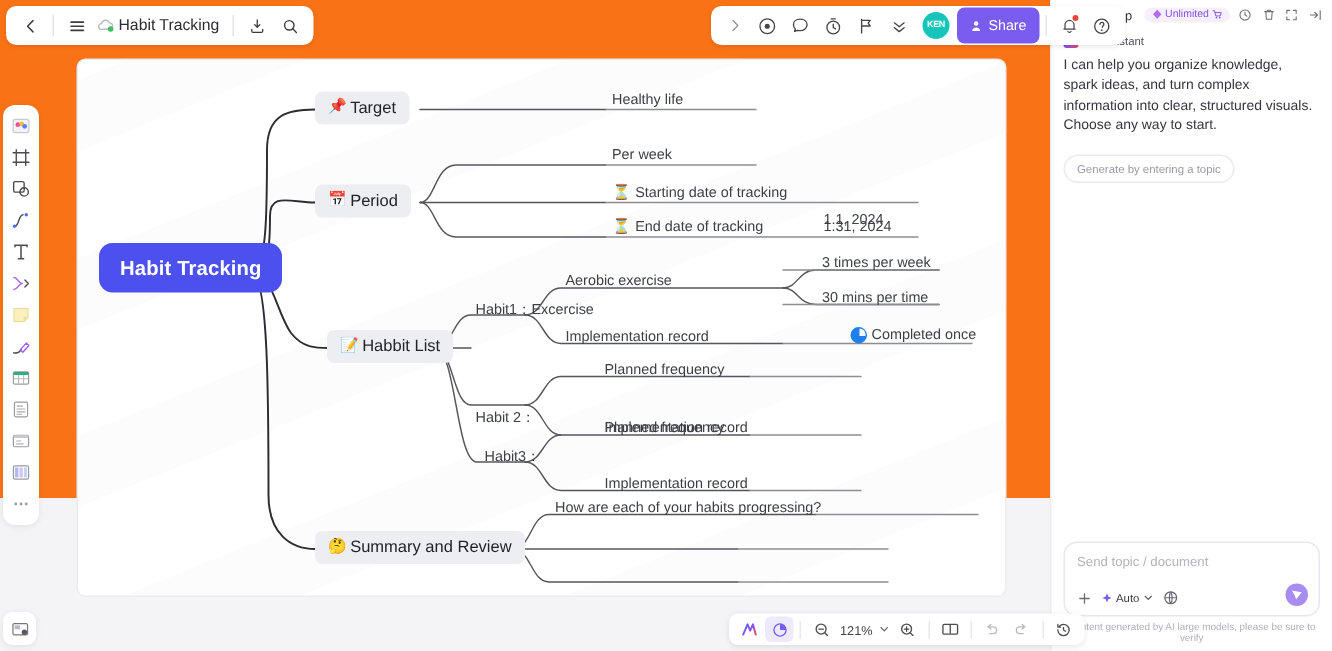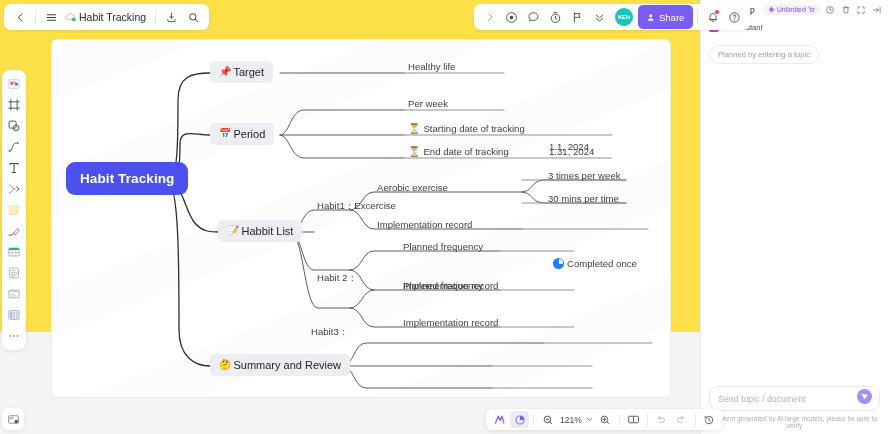--- a/index.html
+++ b/index.html
@@ -2,21 +2,21 @@
 <html><head>
 <meta charset="utf-8">
 <style>
   * { box-sizing: border-box; margin: 0; padding: 0; }
   html, body {
     width: 888px; height: 434px;
     font-family: "Liberation Sans", sans-serif;
     background: #f4f4f6;
     overflow: hidden;
   }
-  #app { position: relative; width: 888px; height: 332px; background: #fde047; }
+  #app { position: relative; width: 888px; height: 332px; background: #f97316; }
 
   
   .top-left-bar {
     position: absolute; top: 4px; left: 4px;
     height: 26px; background: #fff; border-radius: 7px;
     display: flex; align-items: center; gap: 2px;
     padding: 0 6px;
     box-shadow: 0 1px 3px rgba(0,0,0,.09);
     z-index: 40;
   }
@@ -533,45 +533,48 @@
     </div>
     <div class="node node-leaf" style="left:493px; top:129px;">
       <span>3 times per week</span>
     </div>
     <div class="node node-leaf" style="left:493px; top:152px;">
       <span>30 mins per time</span>
     </div>
     <div class="node node-leaf" style="left:322px; top:178px;">
       <span>Implementation record</span>
     </div>
-    <div class="node node-leaf" style="left:498px; top:177px;margin-top:40px;">
+    <div class="node node-leaf" style="left:512px; top:177px;">
       <span class="clock-ic"></span>
       <span>Completed once</span>
     </div>
 
     <div class="node node-leaf" style="left:262px; top:219px;margin-top:12px;">
       <span>Habit 2：</span>
     </div>
     <div class="node node-leaf" style="left:348px; top:200px;">
       <span>Planned frequency</span>
     </div>
     <div class="node node-leaf" style="left:348px; top:239px;">
       <span>Implementation record</span>
     </div>
 
-    <div class="node node-leaf" style="left:256px; top:257px;margin-top:28px;">
+    <div class="node node-leaf" style="left:268px; top:257px;">
       <span>Habit3：</span>
     </div>
     <div class="node node-leaf" style="left:348px; top:239px;">
       <span>Planned frequency</span>
     </div>
     <div class="node node-leaf" style="left:348px; top:276px;">
       <span>Implementation record</span>
     </div>
 
+    <div class="node node-leaf" style="left:315px; top:292px;">
+      <span>How are each of your habits progressing?</span>
+    </div>
   </div>
 
   <div class="bottom-bar">
     <div class="bb-btn">
       <svg width="13" height="13" viewBox="0 0 16 16">
           <path d="M3 12.4L6.6 4l2.2 5.2L11 4l2.4 8.4" stroke="url(#aig)" stroke-width="1.6" fill="none" stroke-linejoin="round" stroke-linecap="round"></path>
           <defs>
             <linearGradient id="aig" x1="0" y1="0" x2="1" y2="1">
               <stop offset="0" stop-color="#3d6bf5"></stop>
               <stop offset=".6" stop-color="#9b4df0"></stop>
@@ -673,27 +676,50 @@
             <path d="M2.6 8h7.6M7.4 5.2L10.2 8l-2.8 2.8M13 3.4v9.2" stroke="#6e6e7a" stroke-width="1.2" fill="none" stroke-linecap="round" stroke-linejoin="round"></path>
           </svg>
       </span>
     </div>
 
     <div class="ai-row">
       <span class="ai-logo"></span>
       <span class="ai-name">AI Assistant</span>
     </div>
 
-
-    <div class="ai-chip">Planned by entering a topic</div>
+    <div class="ai-body">I can help you organize knowledge, spark ideas, and turn complex information into clear, structured visuals. Choose any way to start.</div>
+
+    <div class="ai-chip">Generate by entering a topic</div>
 
     <div class="rp-grow"></div>
 
     <div class="composer">
       <div class="composer-ph">Send topic / document</div>
+      <div class="composer-tools">
+        <span class="ct-btn">
+          <svg width="10" height="10" viewBox="0 0 14 14">
+              <path d="M7 2.6v8.8M2.6 7h8.8" stroke="#6a6a76" stroke-width="1.2" stroke-linecap="round"></path>
+            </svg>
+        </span>
+        <span class="auto-pill">
+          <svg width="8" height="8" viewBox="0 0 12 12">
+              <path d="M6 .8l1.3 3.3L10.6 5.4 7.3 6.7 6 10 4.7 6.7 1.4 5.4 4.7 4.1z" fill="#7b5cf0"></path>
+            </svg>
+          <span>Auto</span>
+          <svg width="7" height="7" viewBox="0 0 10 10">
+              <path d="M2 3.6L5 6.6l3-3" stroke="#5a5a64" stroke-width="1.1" fill="none" stroke-linecap="round" stroke-linejoin="round"></path>
+            </svg>
+        </span>
+        <span class="ct-btn">
+          <svg width="11" height="11" viewBox="0 0 14 14">
+              <circle cx="7" cy="7" r="5" fill="none" stroke="#6a6a76" stroke-width="1.1"></circle>
+              <path d="M2 7h10M7 2c1.6 1.8 1.6 8.2 0 10M7 2C5.4 3.8 5.4 10.2 7 12" stroke="#6a6a76" stroke-width="1" fill="none"></path>
+            </svg>
+        </span>
+      </div>
       <div class="send-btn">
         <svg width="9" height="9" viewBox="0 0 12 12">
             <path d="M1.6 2.2l8.8 1.6-5 6.4-1-3.4z" fill="#fff"></path>
           </svg>
       </div>
     </div>
 
     <div class="rp-footnote">Content generated by AI large models, please be sure to verify</div>
   </div>
 

